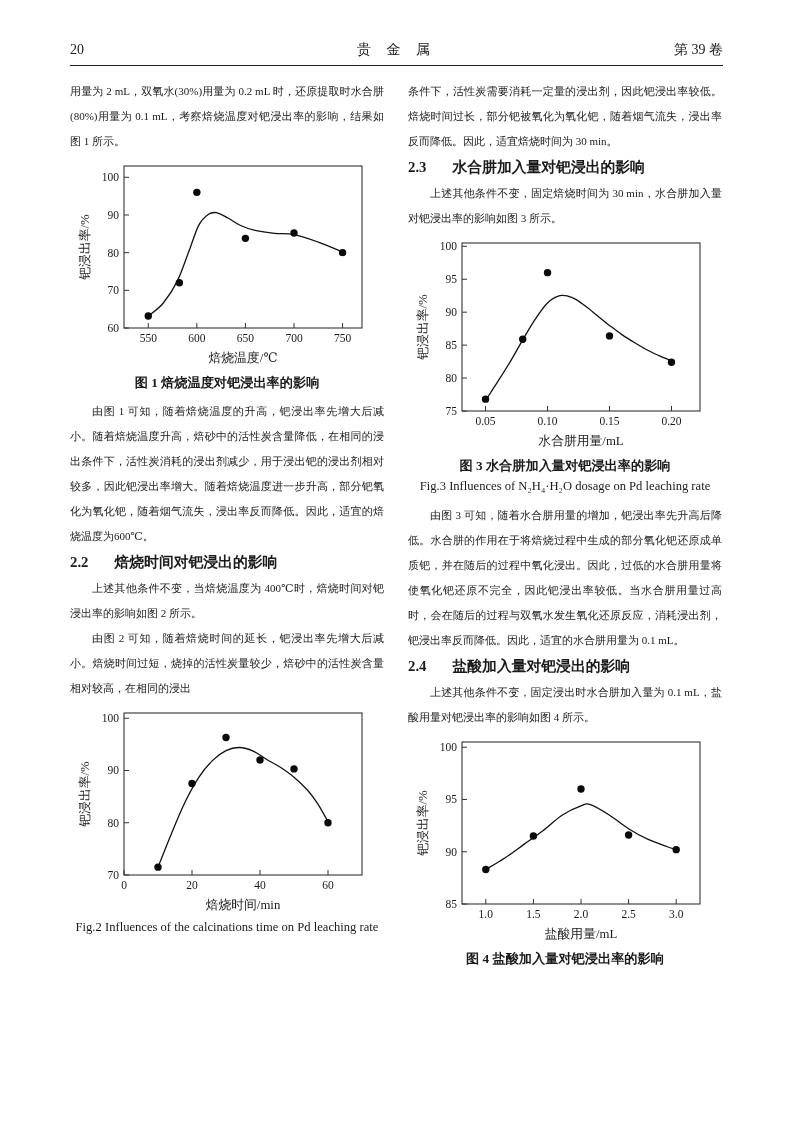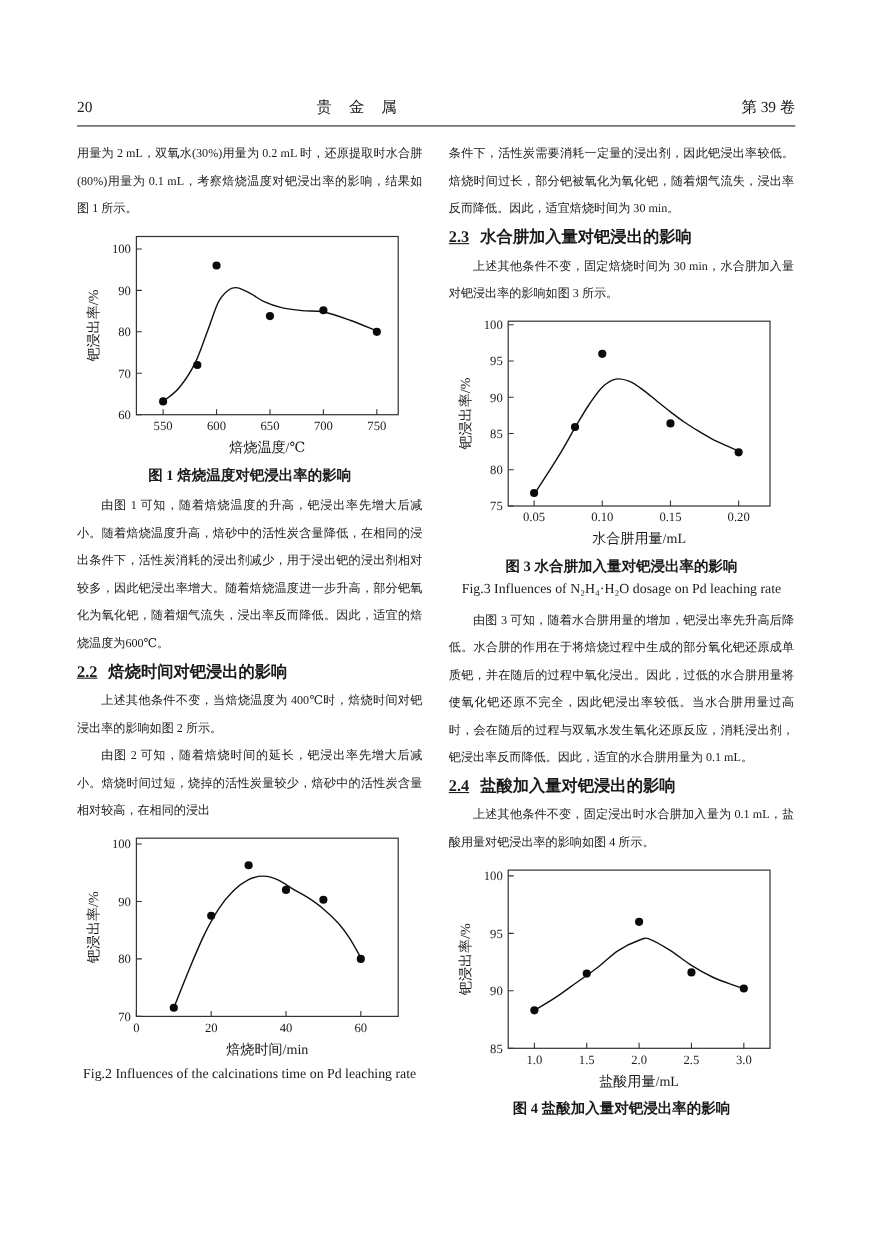--- a/index.html
+++ b/index.html
@@ -1,34 +1,34 @@
 <!DOCTYPE html>
 <html><head>
 <meta charset="utf-8">
 <style>
   html,body{margin:0;padding:0;}
   body{
     width:793px;height:1122px;background:#ffffff;color:#1a1a1a;
     font-family:"Liberation Serif","DejaVu Serif",serif;
     -webkit-font-smoothing:antialiased;
   }
-  .page{box-sizing:border-box;width:793px;height:1090px;padding:91px 70px 0 70px;overflow:hidden;}
+  .page{box-sizing:border-box;width:793px;height:1090px;padding:42px 70px 0 70px;overflow:hidden;}
   
   .hdr{display:flex;align-items:flex-end;border-bottom:1.6px solid #222;padding-bottom:7px;}
   .hdr .hcell{font-size:14px;line-height:16px;}
   .hdr .hl{flex:1;text-align:left;}
-  .hdr .hc{flex:1;letter-spacing:6px;}
+  .hdr .hc{flex:1;text-align:center;letter-spacing:6px;}
   .hdr .hr{flex:1;text-align:right;}
   
   .columns{display:flex;gap:24px;margin-top:13px;}
   .col{width:314px;}
   p.body{margin:0;font-size:11px;line-height:25px;text-align:justify;}
   p.indent{text-indent:2em;}
   h3.sec{margin:1px 0 1px 0;font-size:14.8px;line-height:25px;font-weight:bold;}
-  h3.sec .h-num{margin-right:10px;text-decoration:underline;}
+  h3.sec .h-num{margin-right:26px;}
   
   figure{margin:4px 0 6px 0;text-align:center;}
   figure svg{display:block;margin:0 auto;}
   .cap-zh{font-size:13.2px;font-weight:bold;line-height:21px;margin-top:2px;}
   .cap-en{font-size:12.6px;line-height:21px;white-space:pre-line;}
   .tick{font-family:"Liberation Serif","DejaVu Serif",serif;font-size:11.5px;fill:#1a1a1a;}
   .axlabel{font-family:"Liberation Serif","DejaVu Serif",serif;font-size:12.8px;fill:#1a1a1a;}
 </style>
 </head>
 <body>

